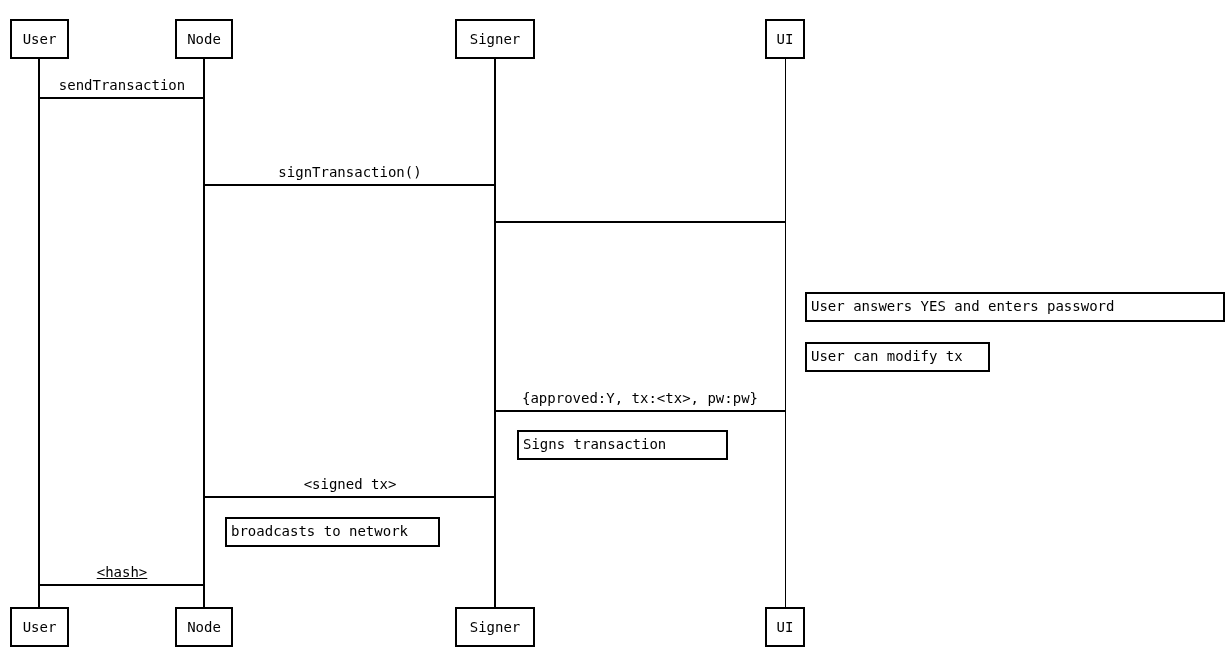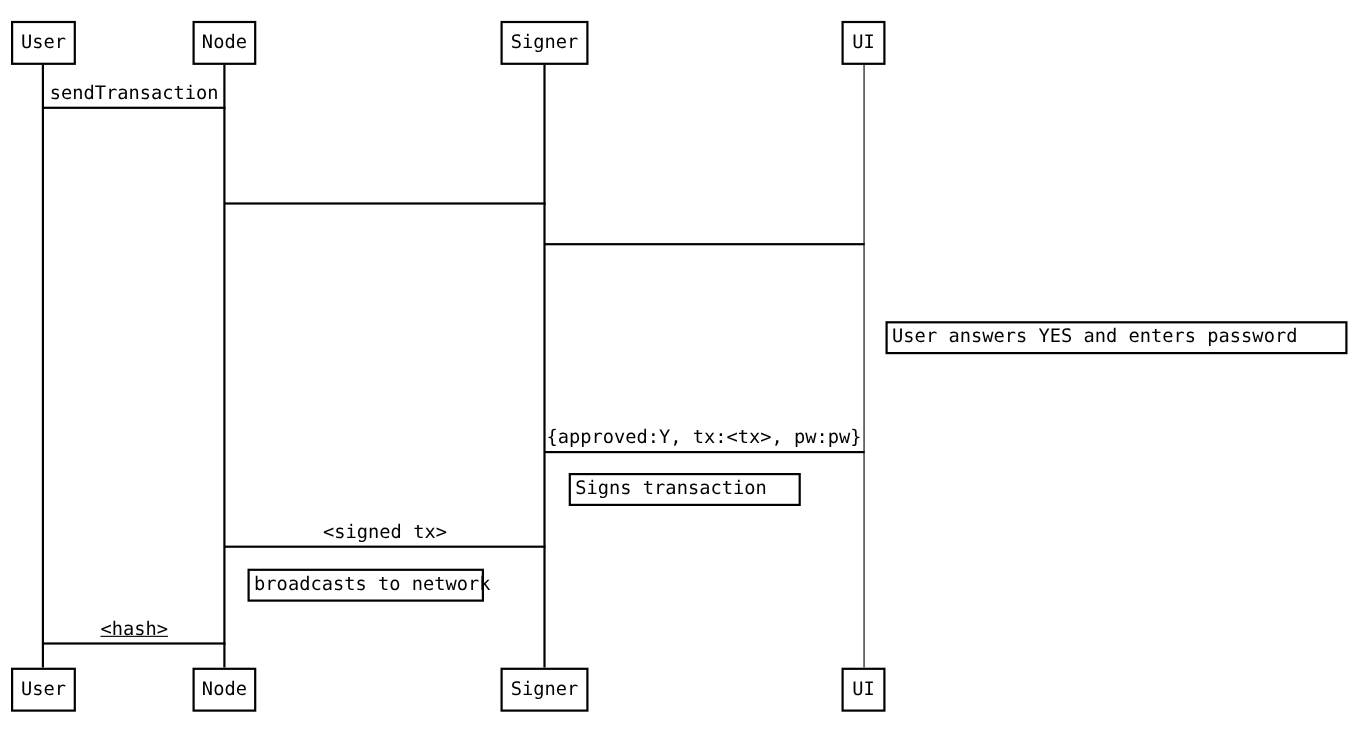--- a/index.html
+++ b/index.html
@@ -6,21 +6,21 @@
     margin: 0;
     padding: 0;
     background: #ffffff;
   }
   #canvas {
     position: relative;
     width: 1232px;
     height: 666px;
     background: #ffffff;
     font-family: "DejaVu Sans Mono", "Liberation Mono", monospace;
-    font-size: 17px;
+    font-size: 14px;
     color: #000000;
     overflow: hidden;
   }
   .abox {
     position: absolute;
     box-sizing: border-box;
     height: 40px;
     border: 2px solid #000000;
     background: #ffffff;
     text-align: center;
@@ -68,25 +68,27 @@
 
   <div class="lifeline" style="left:38px;  top:59px; height:548px;"></div>
   <div class="lifeline" style="left:203px; top:59px; height:548px;"></div>
   <div class="lifeline" style="left:494px; top:59px; height:548px;"></div>
   <div class="lifeline" style="left:785px; top:59px; height:548px; width:1px;"></div>
 
   <div class="mlabel" style="left:122px; top:75px;">sendTransaction</div>
   <div class="mline" style="left:39px; top:97px; width:166px;"></div>
 
 
+  <div class="mlabel" style="left:350px; top:162px;">signTransaction()</div>
   <div class="mline" style="left:204px; top:184px; width:292px;"></div>
 
   <div class="mline" style="left:495px; top:221px; width:291px;"></div>
 
   <div class="note" style="left:805px; top:292px; width:420px;">User answers YES and enters password</div>
+  <div class="note" style="left:805px; top:342px; width:185px;">User can modify tx</div>
 
   <div class="mlabel" style="left:640px; top:388px;">{approved:Y, tx:&lt;tx&gt;, pw:pw}</div>
   <div class="mline" style="left:495px; top:410px; width:291px;"></div>
 
   <div class="note" style="left:517px; top:430px; width:211px;">Signs transaction</div>
 
   <div class="mlabel" style="left:350px; top:474px;text-align:right;">&lt;signed tx&gt;</div>
   <div class="mline" style="left:204px; top:496px; width:292px;"></div>
 
   <div class="note" style="left:225px; top:517px; width:215px;">broadcasts to network</div>

